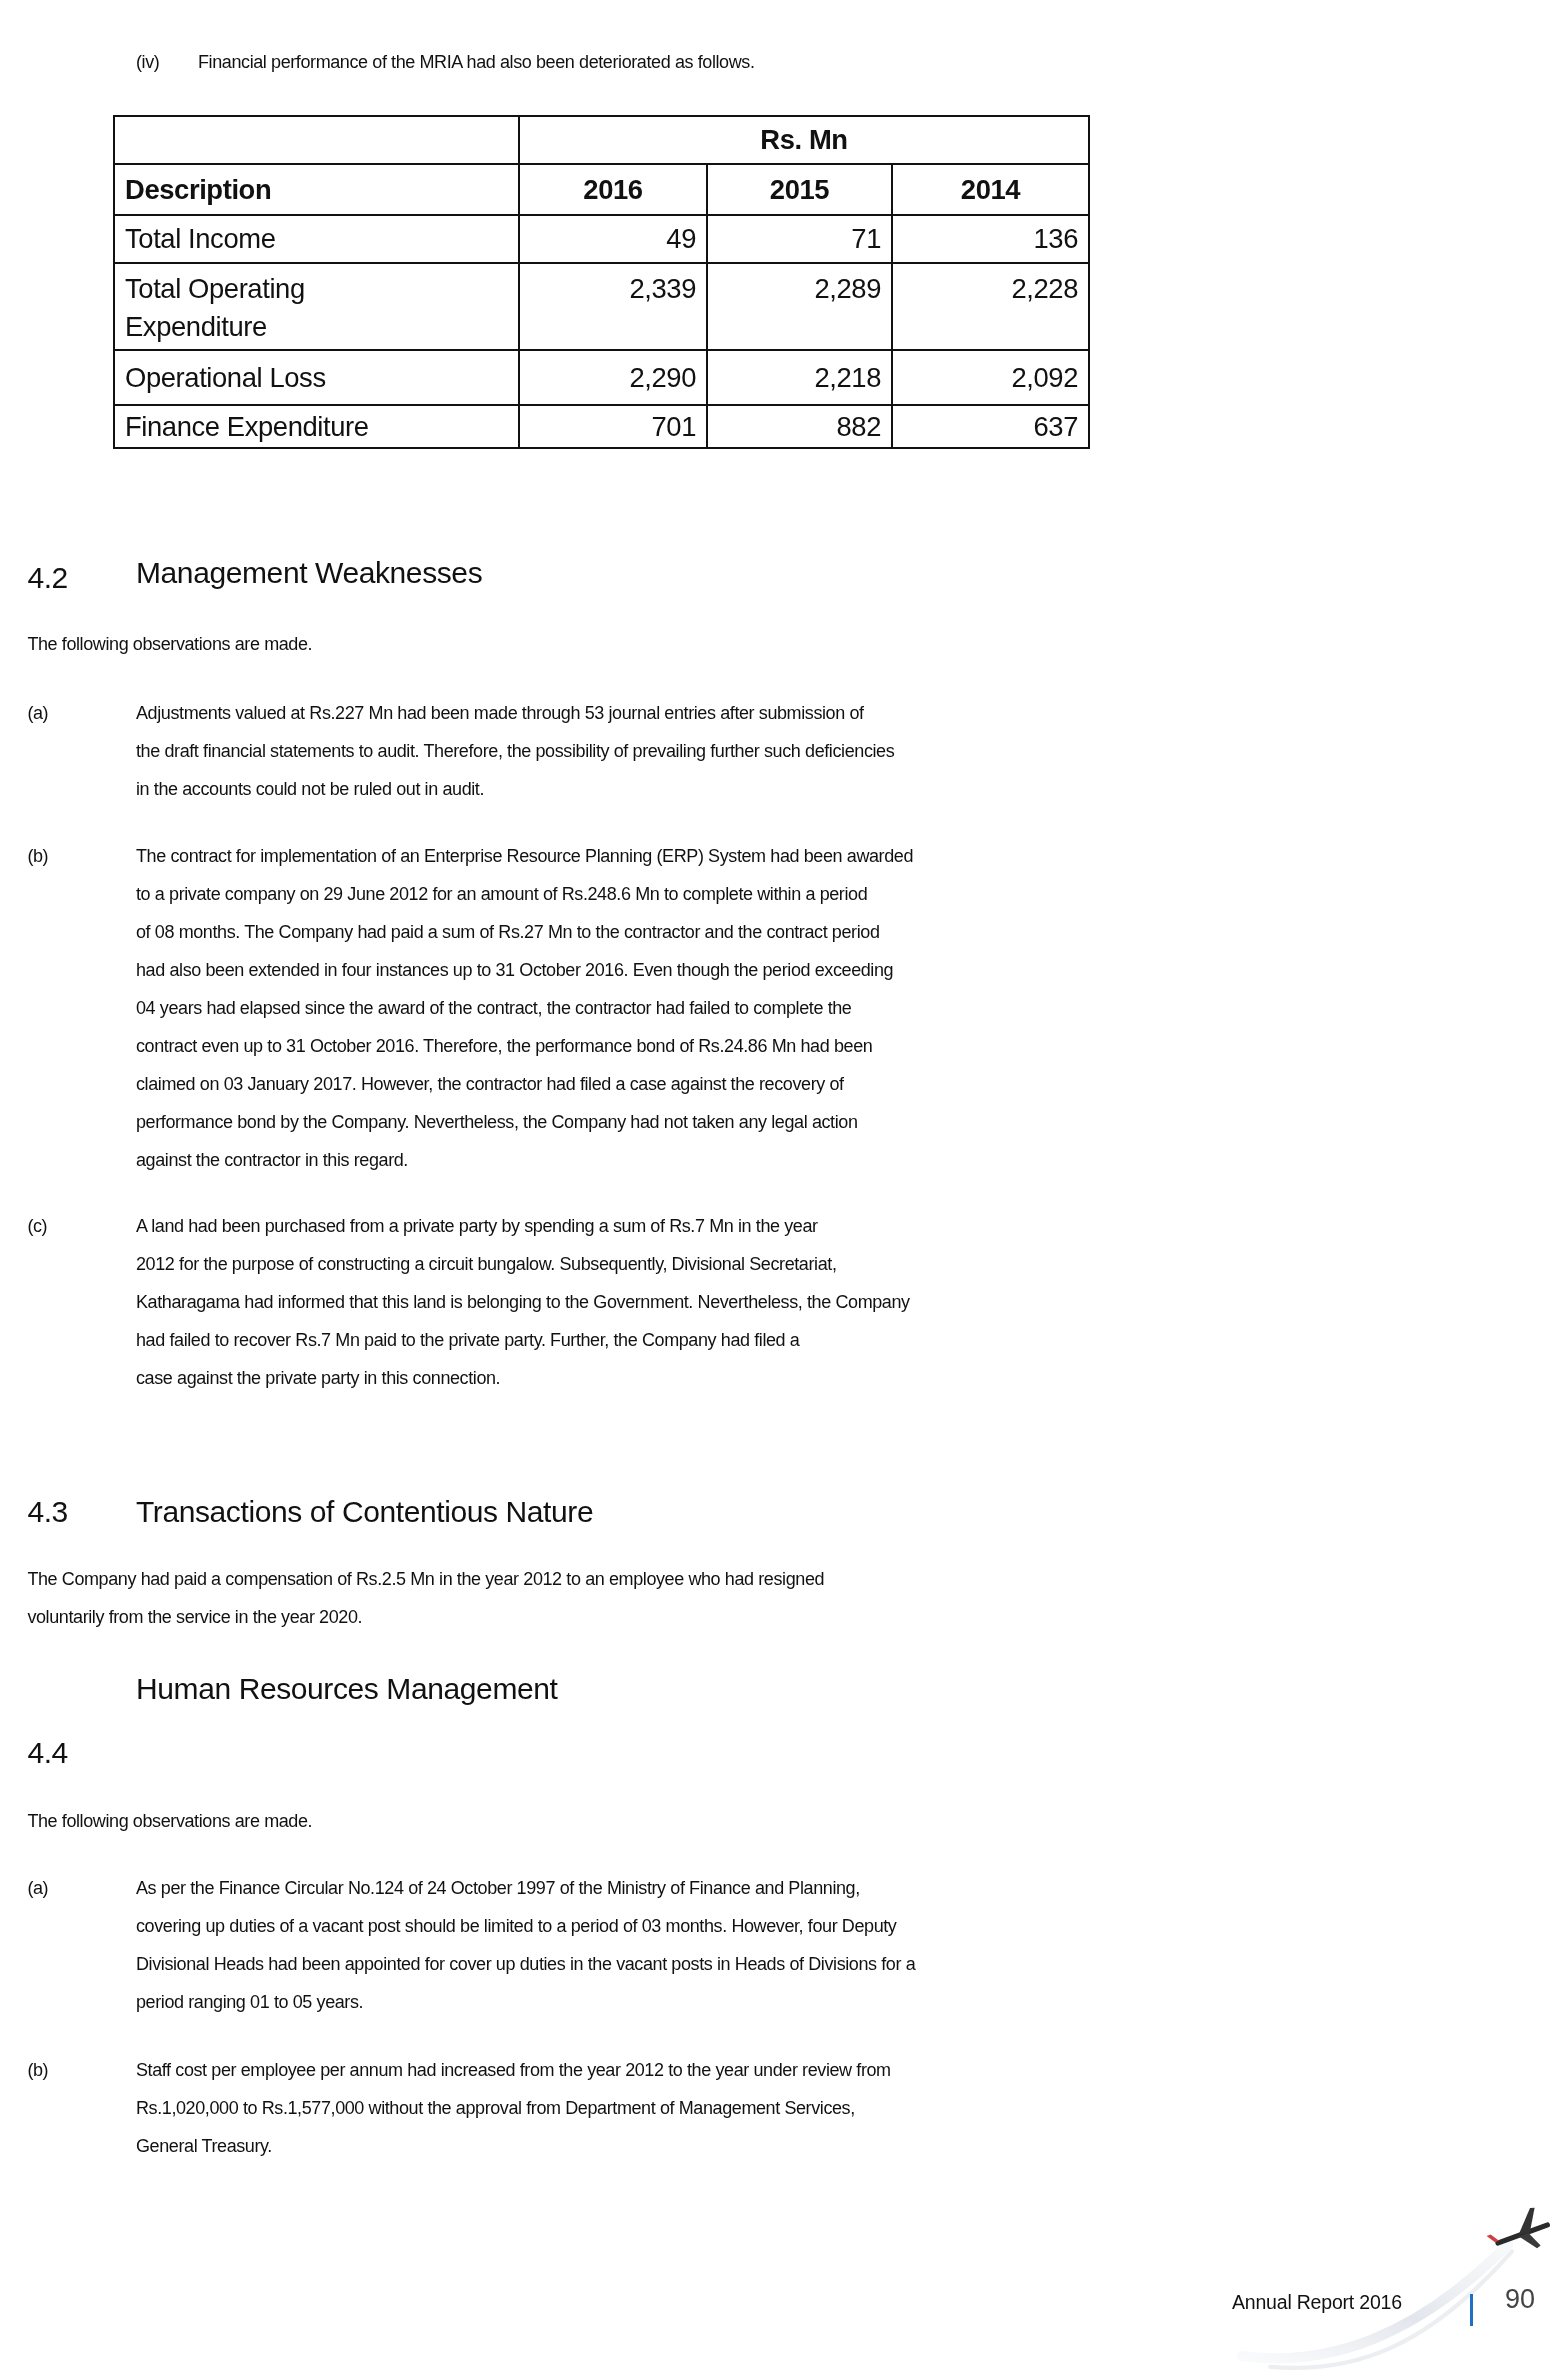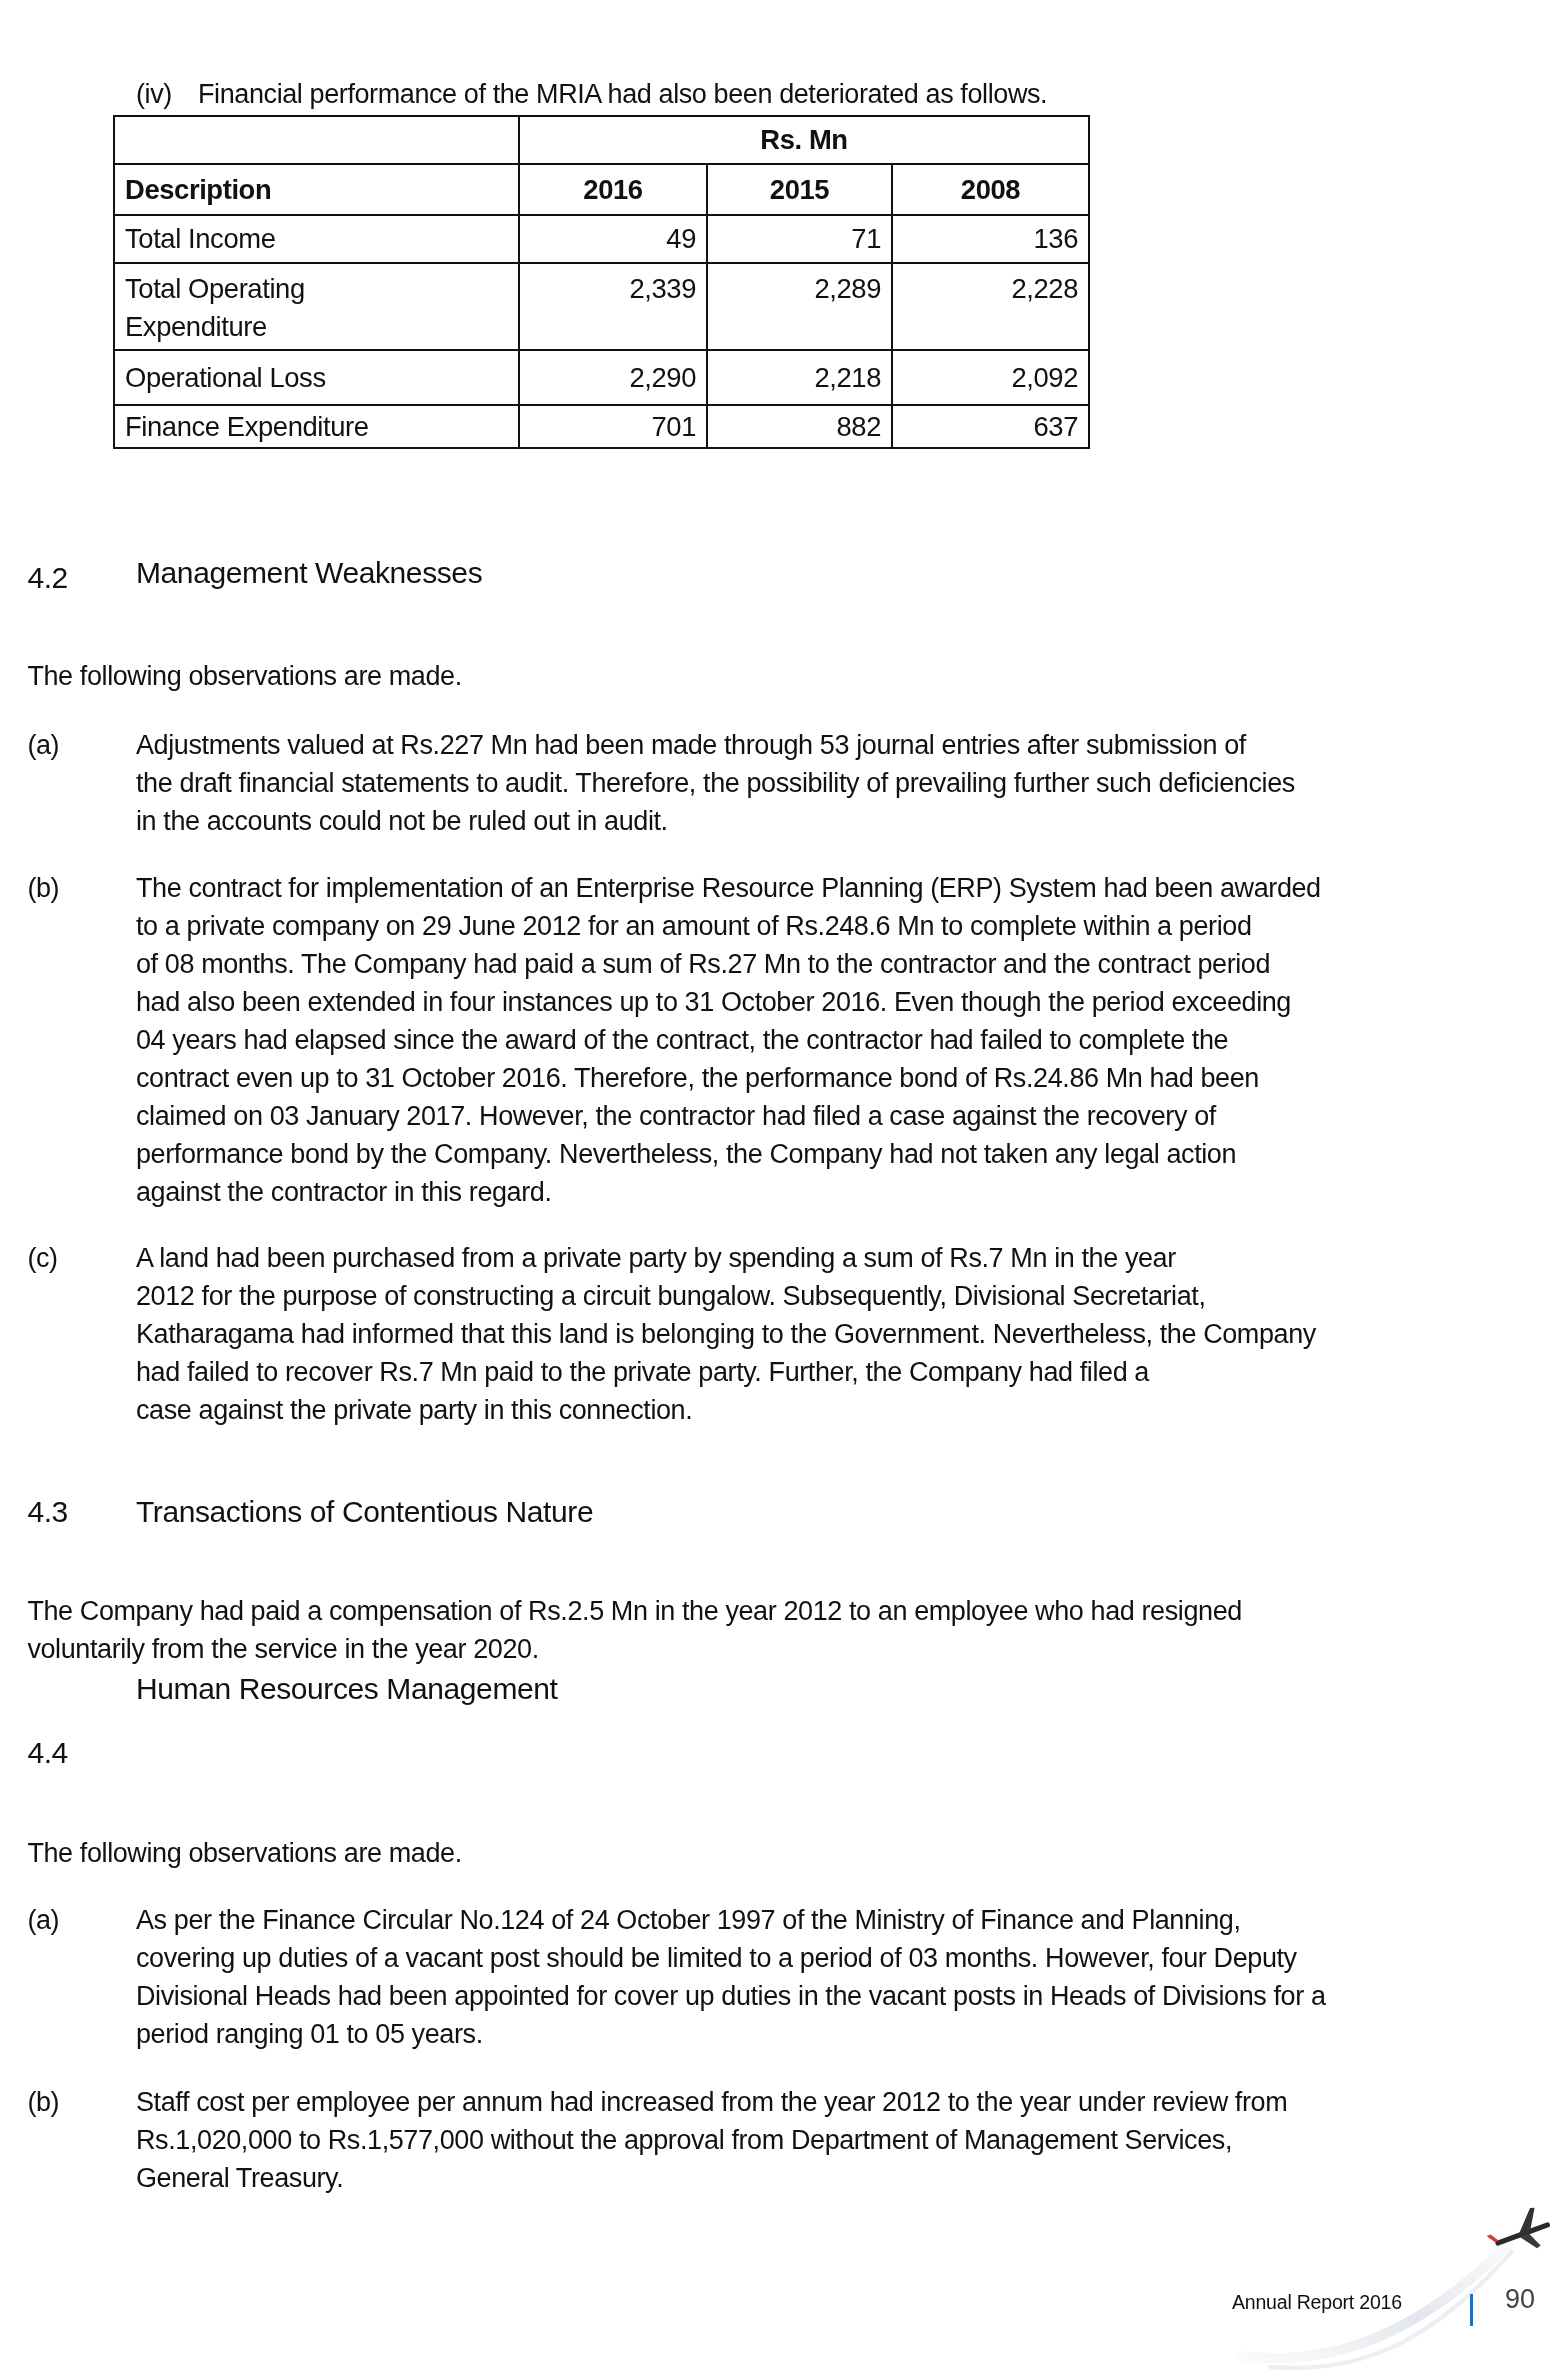--- a/index.html
+++ b/index.html
@@ -1,19 +1,19 @@
 <!DOCTYPE html>
 <html style="font-size:11.5px"><head>
 <meta charset="utf-8">
 <style>
   html, body { margin:0; padding:0; background:#ffffff; }
   body { width:1558px; height:2377px; position:relative; overflow:hidden;
          font-family:"Liberation Sans", sans-serif; color:#111; }
   .abs { position:absolute; }
-  .txt { font-size:27px; line-height:38px; letter-spacing:-0.4px; white-space:nowrap;margin-top:32px; }
+  .txt { font-size:18px; line-height:38px; letter-spacing:-0.4px; white-space:nowrap; }
   .head { font-size:30px; line-height:38px; letter-spacing:-0.4px; white-space:nowrap; }
   .lbl { position:absolute; left:27.4px; }
   .para { position:absolute; left:136px; }
   .para div { white-space:nowrap; }
   table.fin { position:absolute; left:113px; top:115px; border-collapse:collapse;
               font-size:27.4px; letter-spacing:-0.4px; }
   table.fin td { border:2.9px solid #111; padding:0 10px; vertical-align:top; line-height:38px; }
   table.fin td.num { text-align:right; }
   table.fin td.hd { font-weight:bold; }
   table.fin td.ctr { text-align:center; }
@@ -30,21 +30,21 @@
 <table class="fin">
   <tbody>
       <tr style="height:48px;">
     <td style="width:383px;"></td>
     <td colspan="3" class="hd ctr" style="vertical-align:middle;">Rs. Mn</td>
   </tr>
   <tr style="height:51px;">
     <td class="hd" style="vertical-align:middle;">Description</td>
     <td class="hd ctr" style="width:166px; vertical-align:middle;">2016</td>
     <td class="hd ctr" style="width:163px; vertical-align:middle;">2015</td>
-    <td class="hd ctr" style="width:175px; vertical-align:middle;">2008</td>
+    <td class="hd ctr" style="width:175px; vertical-align:middle;">2014</td>
   </tr>
   <tr style="height:48px;">
     <td style="vertical-align:middle;">Total Income</td>
     <td class="num" style="vertical-align:middle;">49</td>
     <td class="num" style="vertical-align:middle;">71</td>
     <td class="num" style="vertical-align:middle;">136</td>
   </tr>
   <tr style="height:87px;">
     <td style="padding-top:5.8px;">
       <div>Total Operating</div>

